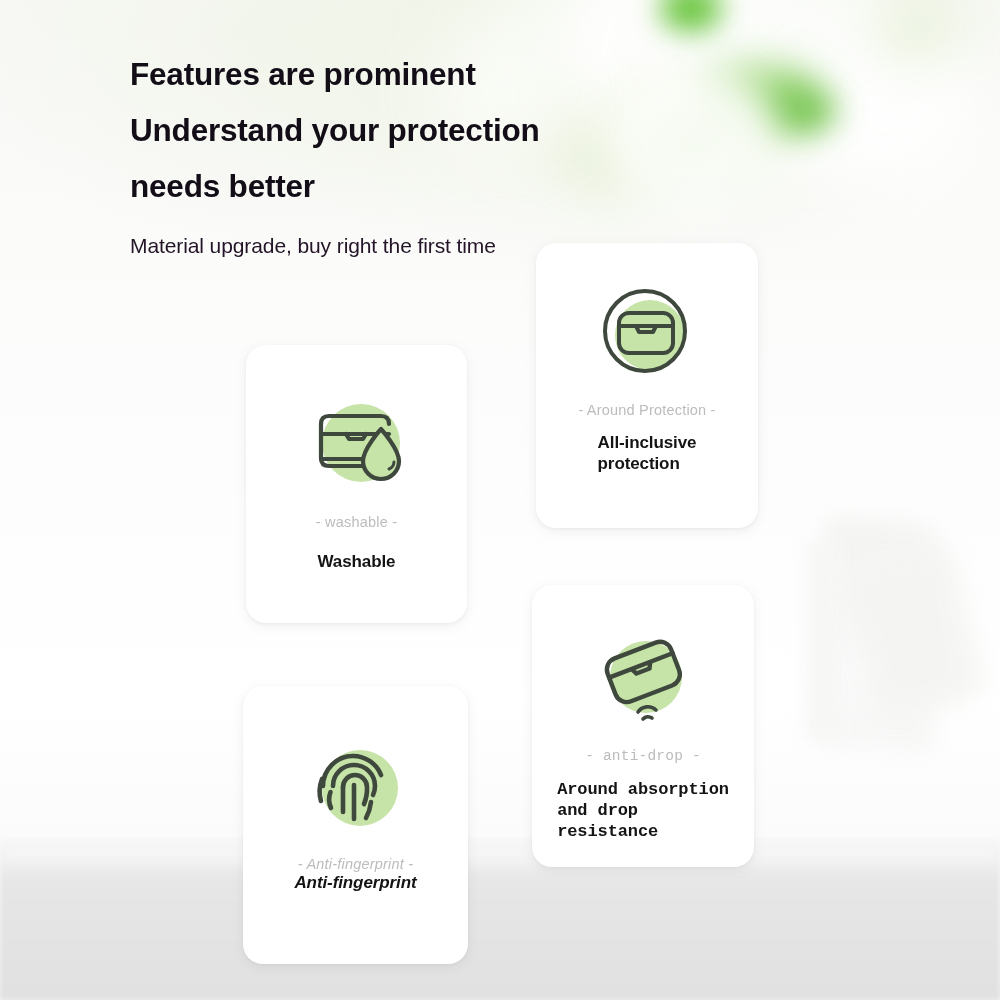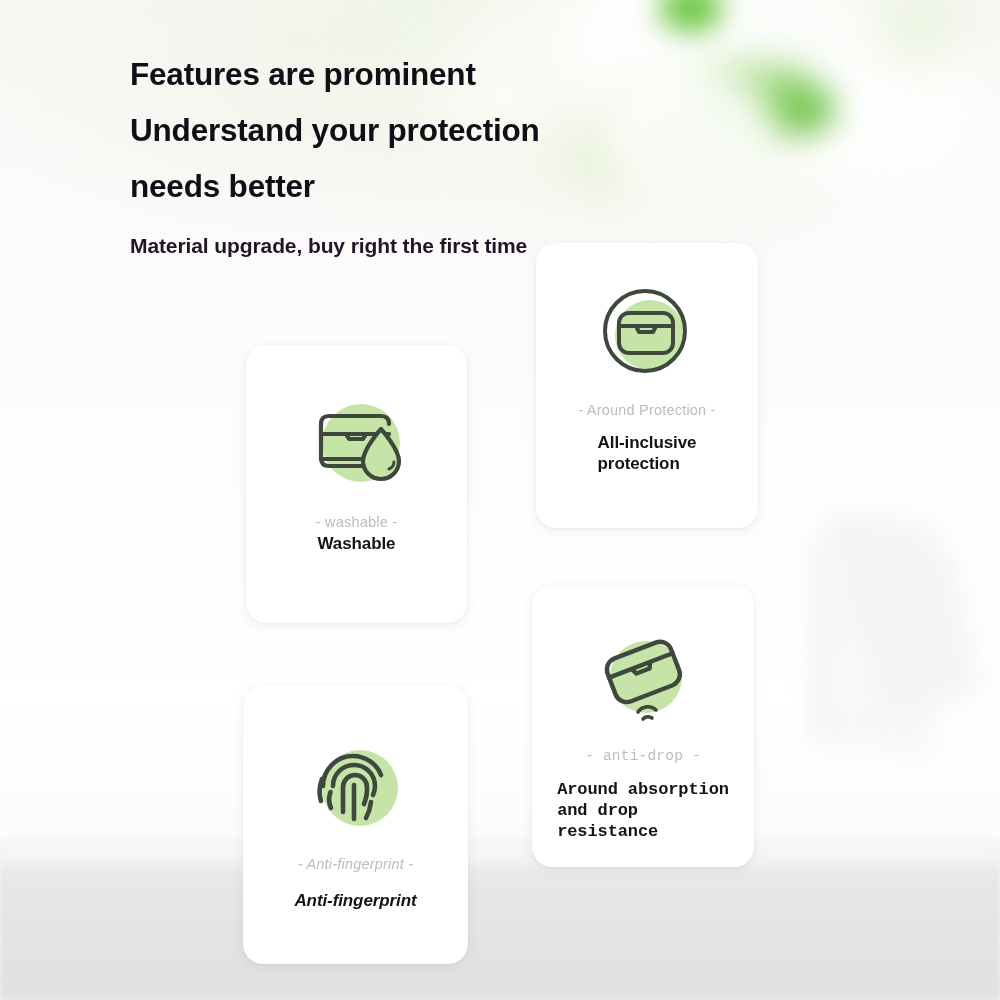--- a/index.html
+++ b/index.html
@@ -97,21 +97,21 @@
     line-height: 56px;
     font-weight: 700;
     color: #120d16;
     letter-spacing: -0.2px;
     white-space: pre;
   }
   .subtitle {
     margin-top: 18px;
     font-size: 21px;
     line-height: 28px;
-    font-weight: 700;
+    font-weight: 400;
     color: #231428;
     letter-spacing: -0.1px;
   }
 
   
   .card {
     position: absolute;
     background: #ffffff;
     border-radius: 20px;
     box-shadow: 0 3px 12px rgba(120,120,120,.11), 0 1px 3px rgba(120,120,120,.07);
@@ -150,23 +150,23 @@
   .card-4 .tag { margin-top: 19px; }
 
   .label {
     font-size: 17px;
     font-weight: 700;
     color: #141414;
     text-align: left;
     line-height: 21px;
     letter-spacing: -.1px;
   }
-  .card-1 .label { margin-top: 3px; }
+  .card-1 .label { margin-top: 21px; }
   .card-2 .label { margin-top: 14px; }
-  .card-3 .label { margin-top: 18px; }
+  .card-3 .label { }
   .card-4 .label { margin-top: 15px; }
 </style>
 </head>
 <body>
 
 <div class="stage">
 
   <div class="bg-layer">
     <div class="bg-base"></div>
     <div class="blob petal-d"></div>

